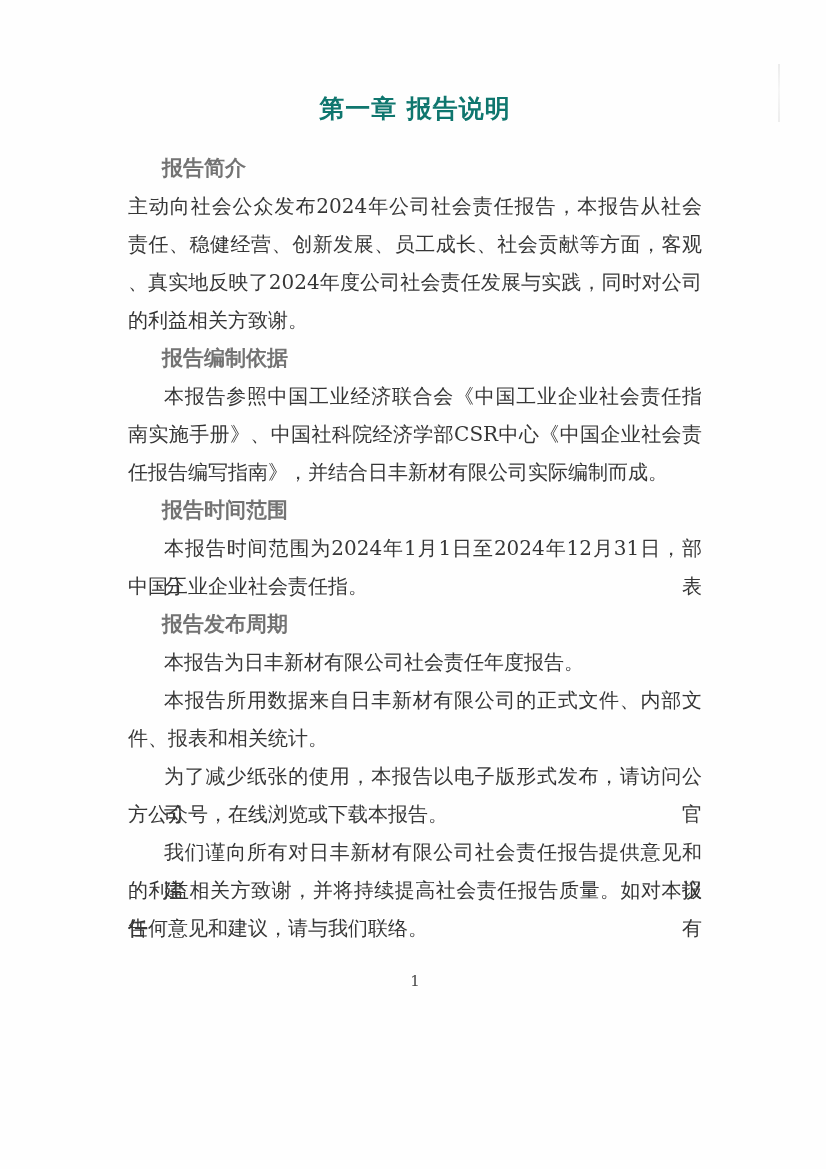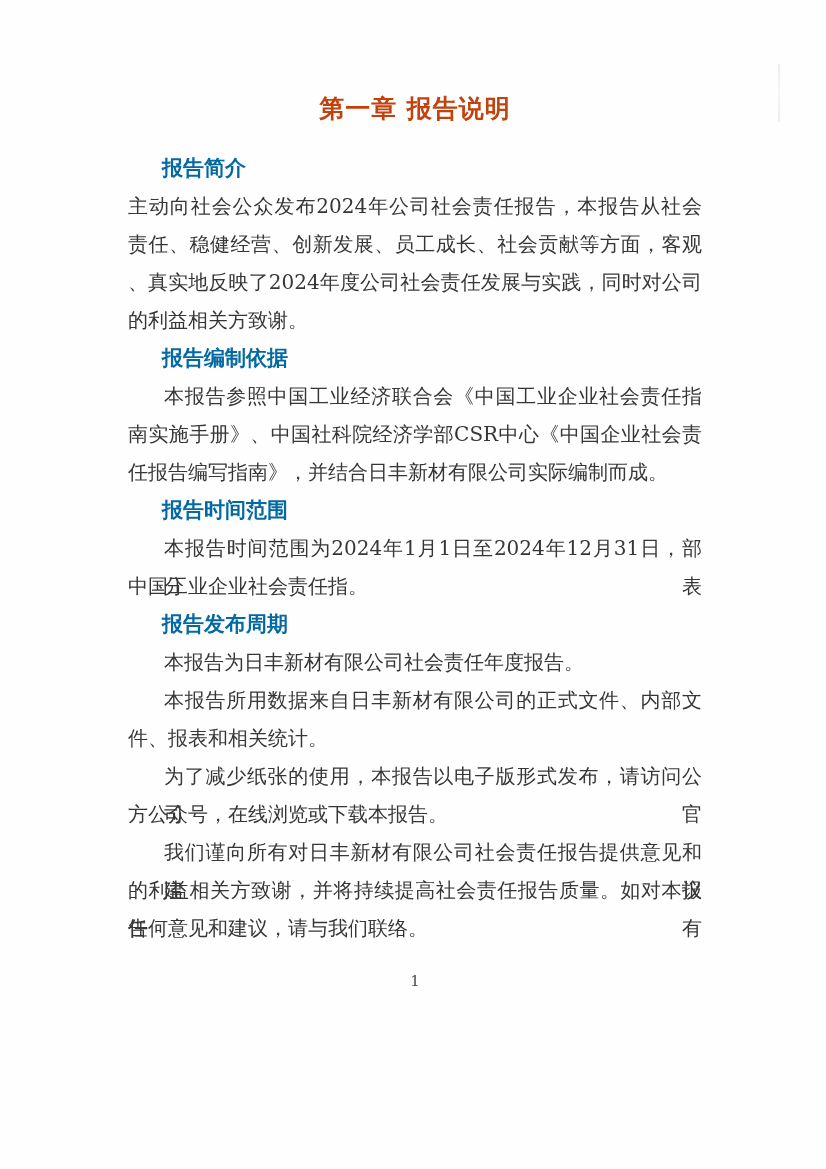--- a/index.html
+++ b/index.html
@@ -27,29 +27,29 @@
     width:574px;
   }
   .chapter-title{
     margin:90px 0 21px 0;
     height:38px;line-height:38px;
     text-align:center;
     font-family:"DejaVu Sans","Liberation Sans",sans-serif;
     font-weight:bold;
     font-size:25px;
     letter-spacing:1px;
-    color:#c2410c;
+    color:#0f766e;
   }
   .heading{
     height:38px;line-height:38px;
     margin:0 0 0 34px;
     font-family:"DejaVu Sans","Liberation Sans",sans-serif;
     font-weight:bold;
     font-size:21px;
-    color:#0369a1;
+    color:#737373;
   }
   .line{
     height:38px;line-height:38px;
     font-size:20px;
     color:#363636;
     white-space:nowrap;
   }
   .line.fill{
     white-space:normal;
     text-align:justify;

